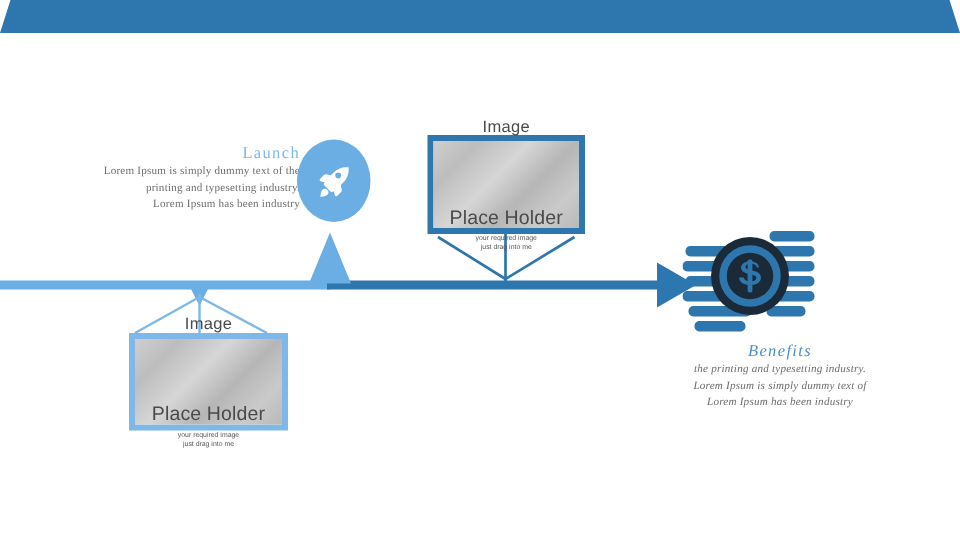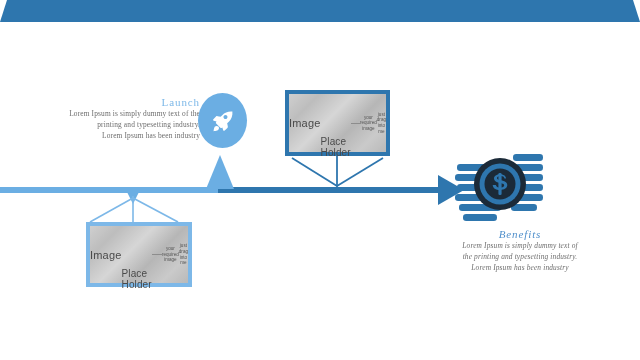--- a/index.html
+++ b/index.html
@@ -36,25 +36,25 @@
     position:absolute;left:198px;top:93px;width:49px;height:55px;
     background:#6BAEE3;border-radius:50%;
     display:flex;align-items:center;justify-content:center;
   }
 
   
   .frame{position:absolute;box-sizing:border-box;background:#ffffff;}
   .frame-inner{
     position:absolute;left:0;top:0;right:0;bottom:0;
     background:linear-gradient(135deg,#cfcfcf 0%,#bdbdbd 20%,#d6d6d6 42%,#b6b6b6 62%,#cacaca 82%,#b9b9b9 100%);
-    display:flex;flex-direction:row;align-items:center;justify-content:center;
+    display:flex;flex-direction:column;align-items:center;justify-content:center;
     font-family:"Liberation Sans", sans-serif;color:#4a4a4a;
   }
   .ph-title{font-size:11px;line-height:12px;letter-spacing:.2px;}
-  .ph-sub{font-size:10px;line-height:11px;letter-spacing:.1px;margin-top:48px;}
+  .ph-sub{font-size:13px;line-height:11px;letter-spacing:.1px;margin-top:48px;}
   .ph-rule{width:72%;height:1px;background:#8d8d8d;margin:3px 0 3px 0;}
   .ph-small{font-size:4.6px;line-height:5.6px;text-align:center;color:#555;}
 
   #frame-top{left:285px;top:90px;width:105px;height:66px;border:4px solid #2E76AE;padding:5px;}
   #frame-bottom{left:86px;top:222px;width:106px;height:65px;border:4px solid #7DB8E8;padding:6px;}
 
   
   .sec-title{font-size:11px;letter-spacing:.9px;}
   .sec-body{font-size:7.4px;line-height:11.2px;color:#6d6d6d;letter-spacing:.15px;}
 
@@ -152,19 +152,19 @@
     <circle cx="45" cy="32" r="15.5" fill="#1b2a38"></circle>
     <g fill="#2E76AE">
       <rect x="43.4" y="21" width="3.2" height="22" rx="1.2"></rect>
       <path d="M51 26.4c0-2.6-2.8-4.2-6-4.2s-6 1.7-6 4.2c0 2.4 2.1 3.5 5.2 4.3l2.1.5c2 .5 2.9 1 2.9 2.1 0 1.4-1.6 2.3-4 2.3-2.5 0-4.2-1-4.3-2.6h-3.2c.1 3 2.9 5 7.4 5 4.1 0 7.2-1.8 7.2-4.9 0-2.5-1.7-3.8-5.2-4.6l-2.3-.5c-1.9-.45-2.8-1-2.8-2 0-1.3 1.5-2.1 3.7-2.1 2.2 0 3.6.8 3.8 2.5z"></path>
     </g>
   </svg>
 
   <div id="benefits-block">
     <div class="sec-title" id="benefits-title">Benefits</div>
     <div class="sec-body">
+      <div>the printing and typesetting industry.</div>
       <div>Lorem Ipsum is simply dummy text of</div>
-      <div>the printing and typesetting industry.</div>
       <div>Lorem Ipsum has been industry</div>
     </div>
   </div>
 
 </div>
 
 </body></html>

